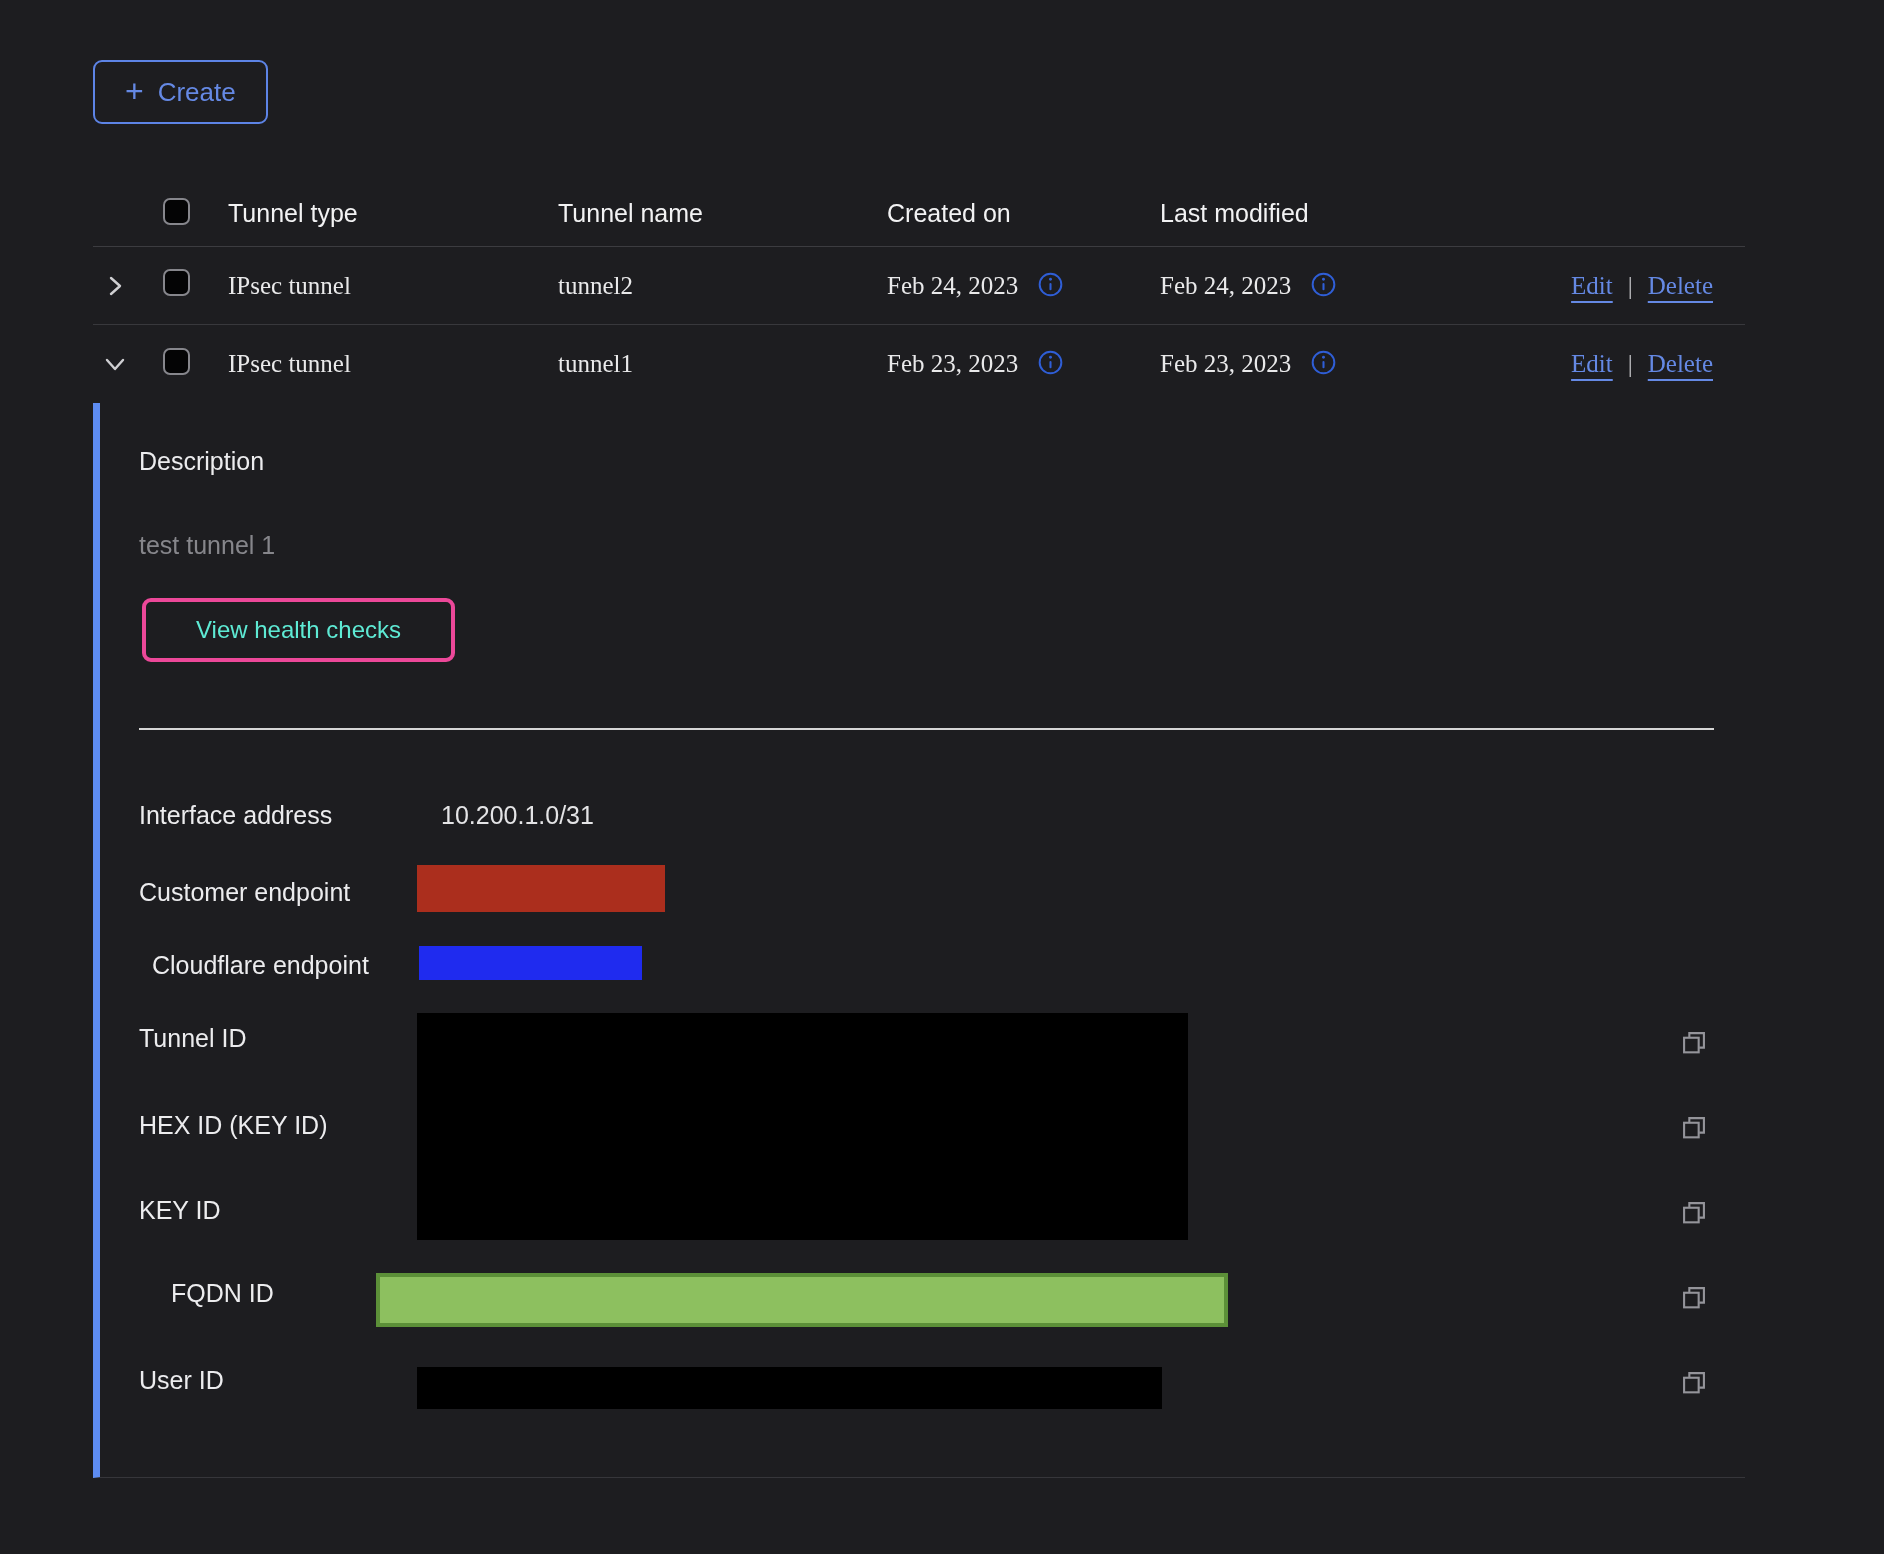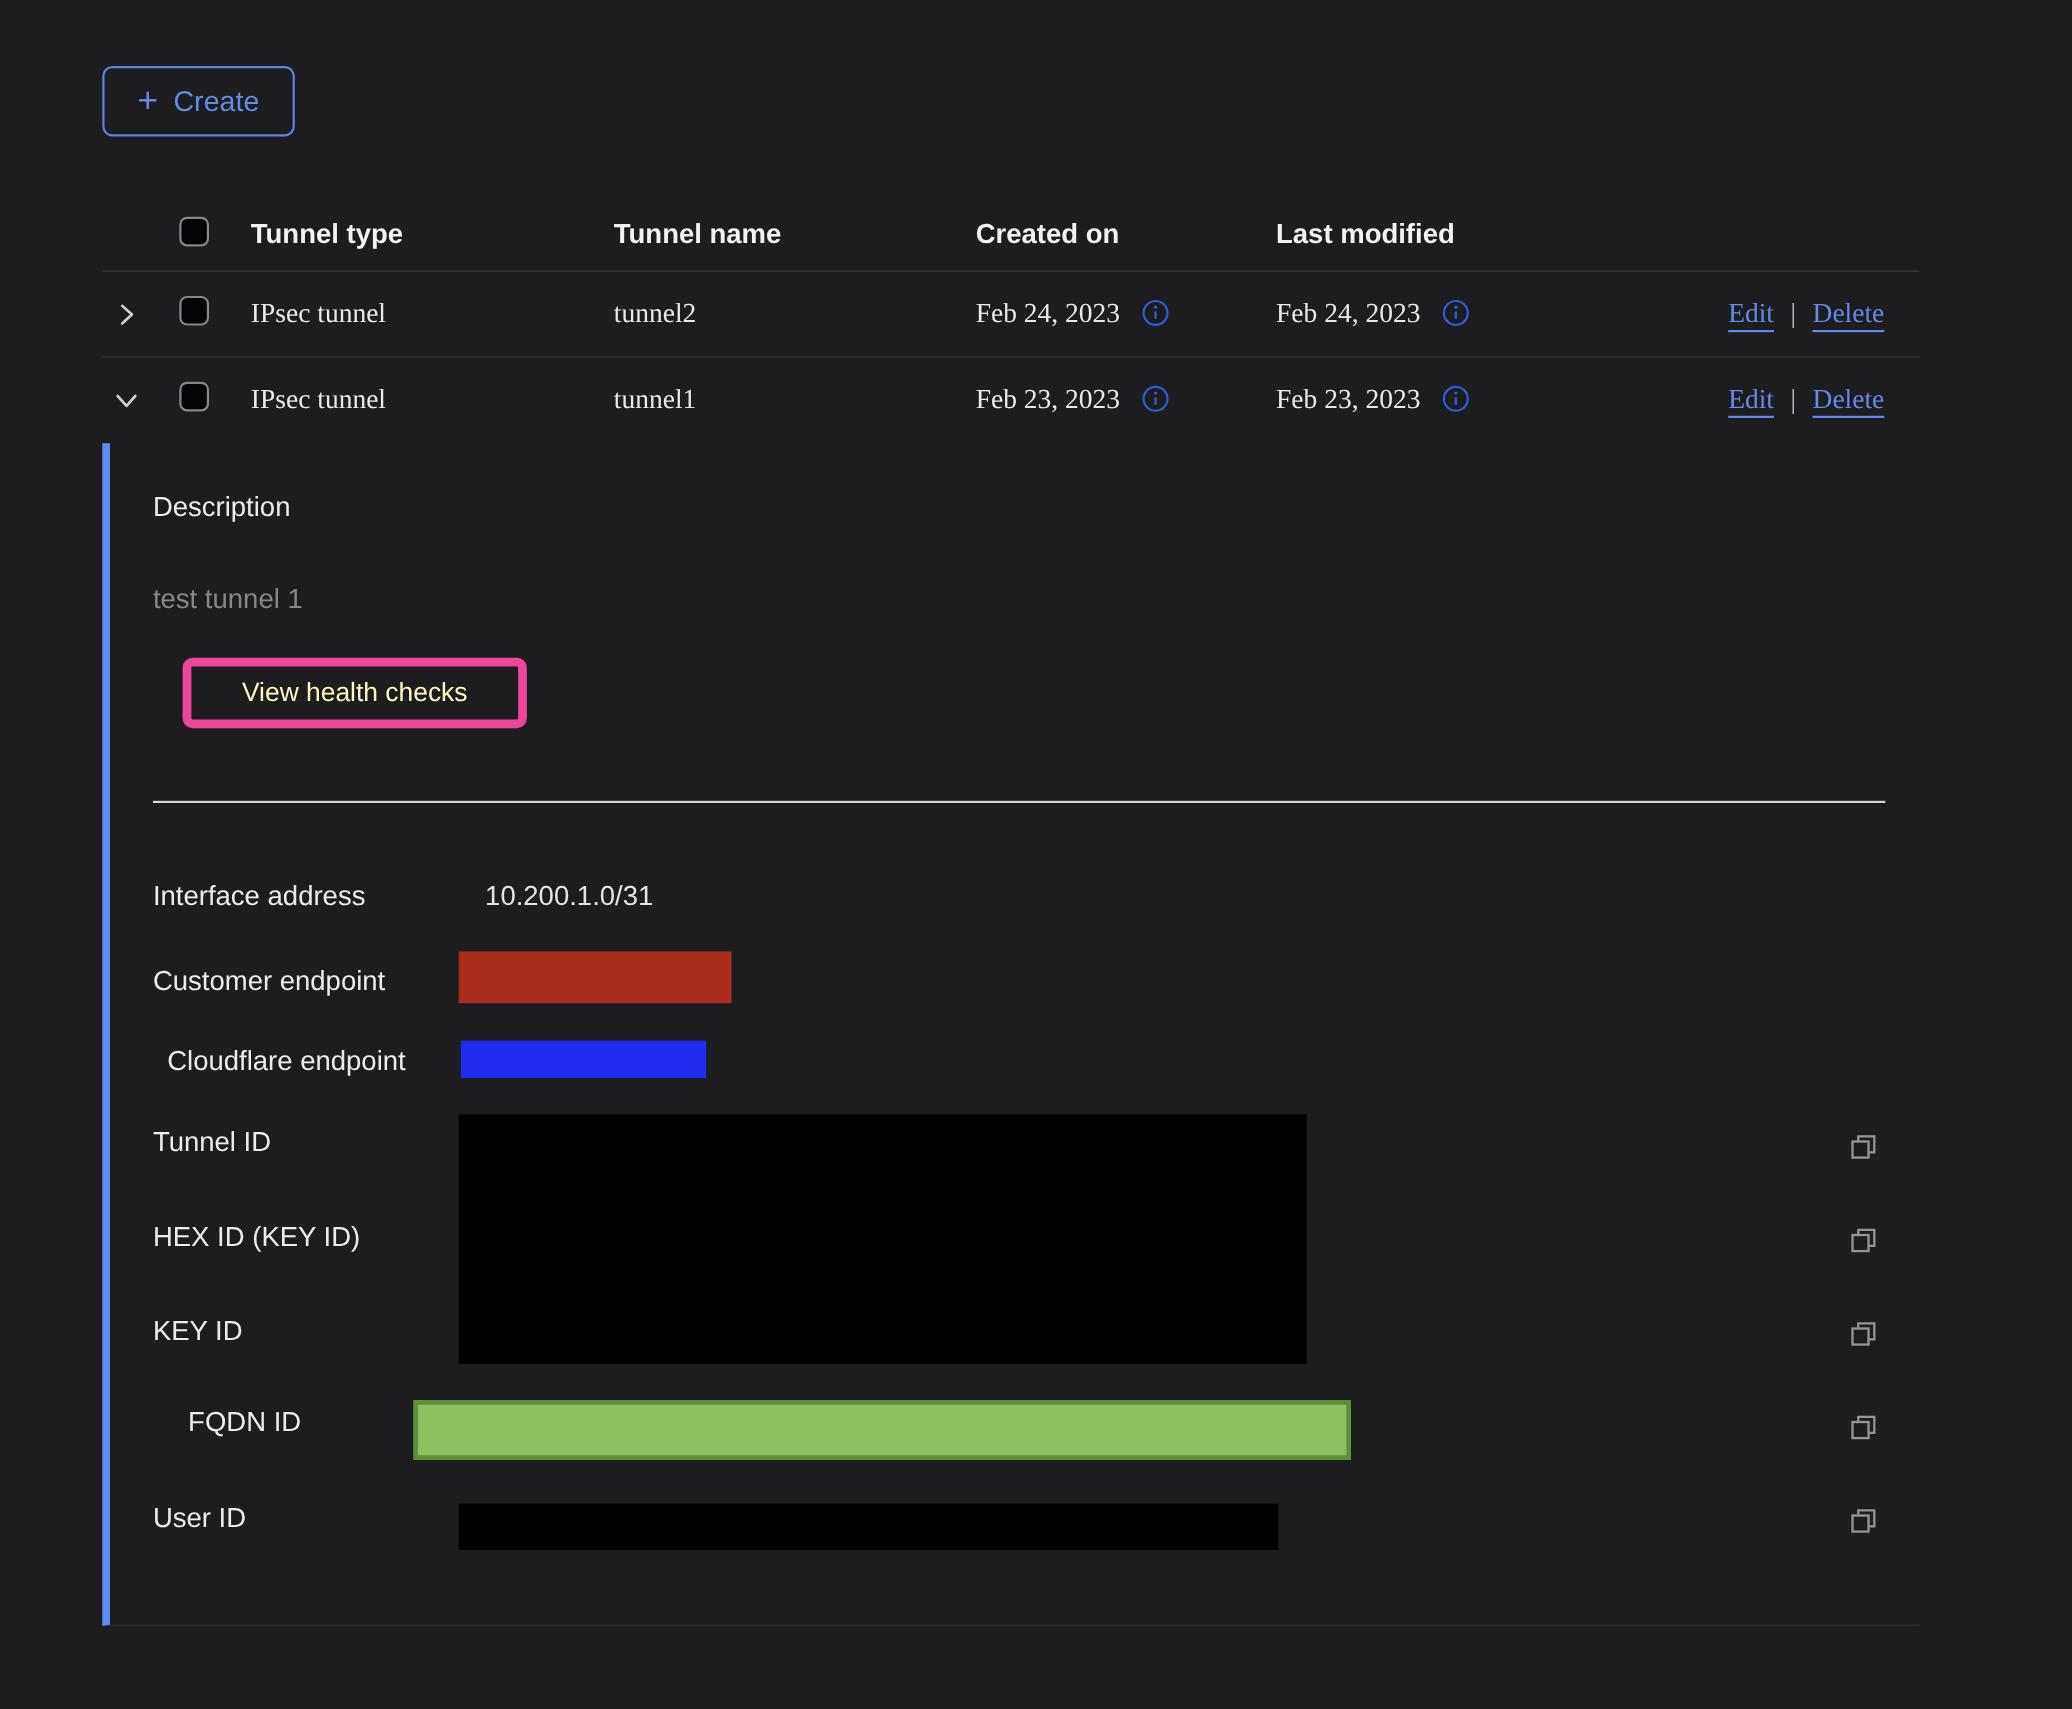--- a/index.html
+++ b/index.html
@@ -25,21 +25,21 @@
   .create-btn .plus { font-size: 32px; font-weight: 300; line-height: 1; margin-top: -3px; color: #6589e4; }
 
   
   .table { position: absolute; left: 93px; top: 180px; width: 1652px; }
   .trow {
     display: grid;
     grid-template-columns: 70px 65px 330px 329px 273px 300px 285px;
     align-items: center;
   }
   .thead { height: 67px; border-bottom: 1px solid #3c3c40; }
-  .thead .th { font-weight: 700; font-size: 25px; color: #f2f2f3; }
+  .thead .th { font-weight: 400; font-size: 25px; color: #f2f2f3; }
   .tbody-row { height: 78px; border-bottom: 1px solid #38383c; font-size: 25px; color: #e9e9ea; font-family: Liberation Serif, serif; }
   .tbody-row.expanded-row { border-bottom: none; }
 
   .chevron-btn {
     background: none; border: none; cursor: pointer;
     width: 40px; height: 40px; margin-left: 2px;
     display: flex; align-items: center; justify-content: center;
   }
   .checkbox {
     display: inline-block; width: 27px; height: 27px;
@@ -67,22 +67,22 @@
     border-left: 7px solid #5d8cf2;
     border-bottom: 1px solid #36363a;
   }
   .abs { position: absolute; }
   .detail-label { font-size: 25px; color: #ececee; line-height: 30px; white-space: nowrap; }
   .muted { color: #86868b; }
 
   .health-btn {
     position: absolute; left: 42px; top: 195px;
     width: 313px; height: 64px;
-    background: transparent; border: 8px solid #ec4899; border-radius: 9px;
-    color: #fef9c3; font-size: 24px; font-family: inherit; cursor: pointer; margin-left: 24px;
+    background: transparent; border: 4px solid #ec4899; border-radius: 9px;
+    color: #5eead4; font-size: 24px; font-family: inherit; cursor: pointer;
   }
   .light-divider {
     position: absolute; left: 39px; top: 325px;
     width: 1575px; height: 2px; background: #d6d6d6;
   }
 
   .redaction { position: absolute; }
   .red-box   { left: 317px; top: 462px; width: 248px; height: 47px;  background: #ab2e1d; }
   .blue-box  { left: 319px; top: 543px; width: 223px; height: 34px;  background: #1f2bef; }
   .black-box-big  { left: 317px; top: 610px; width: 771px; height: 227px; background: #000; }

